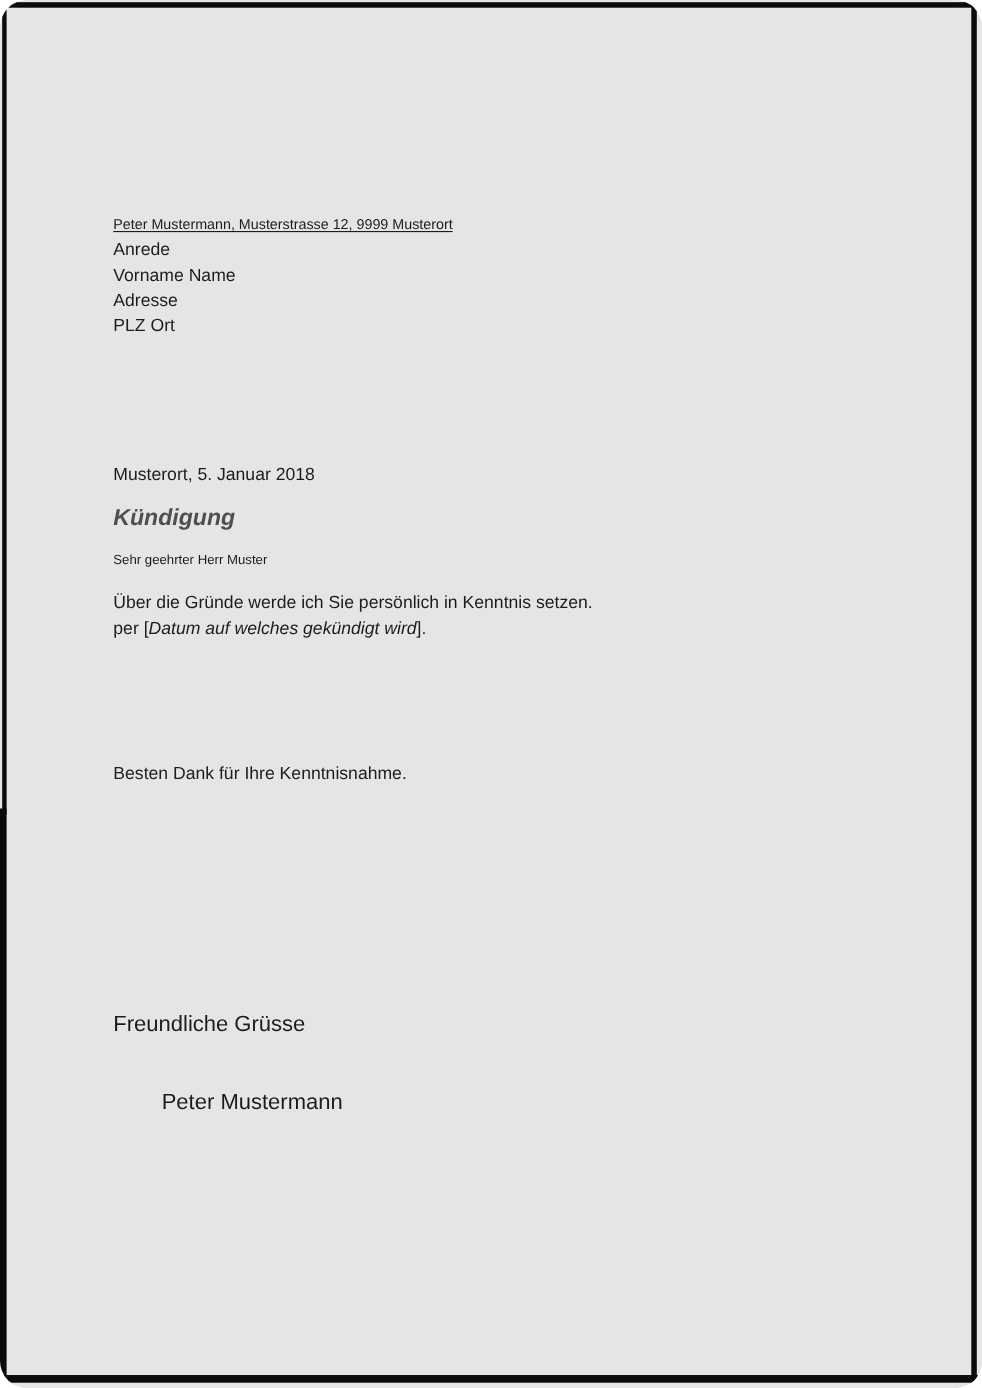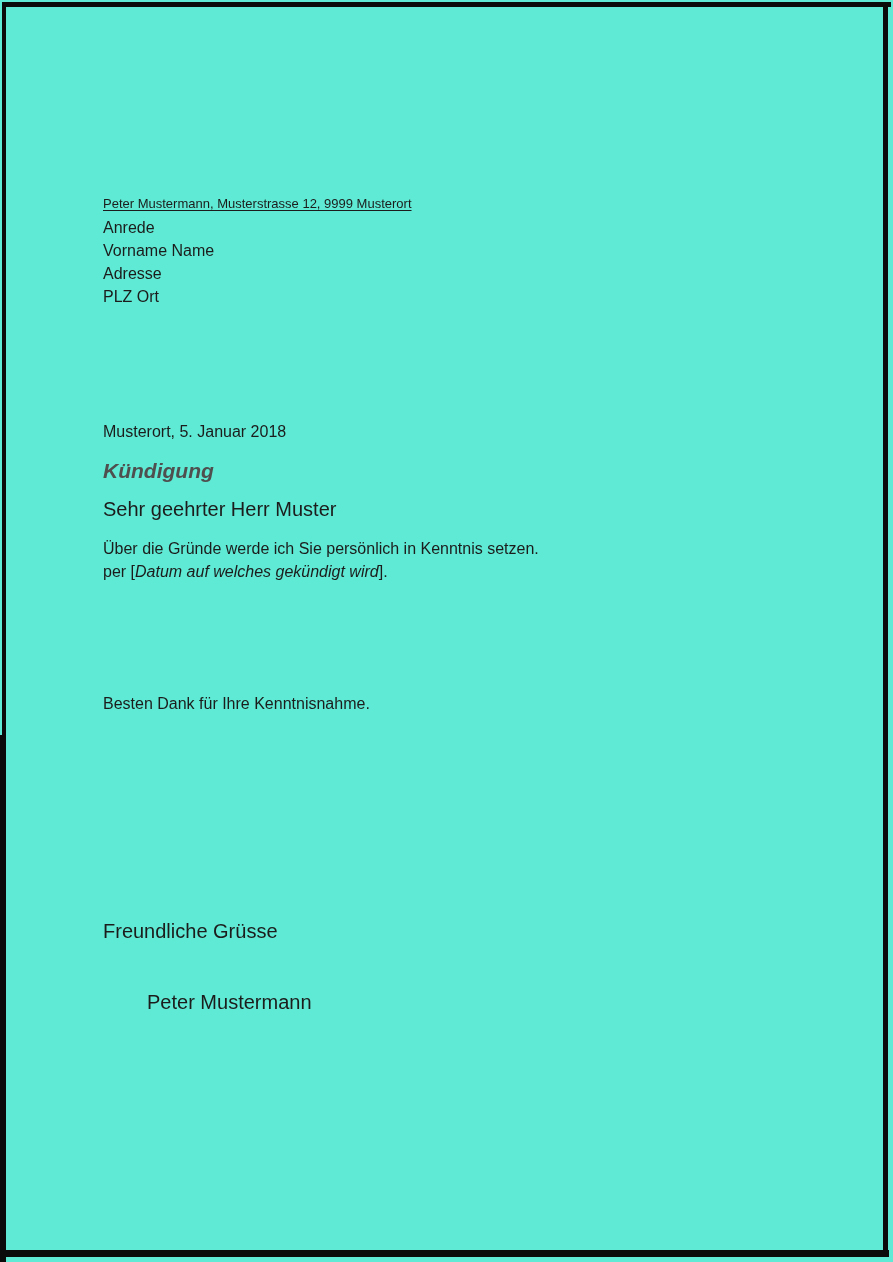--- a/index.html
+++ b/index.html
@@ -4,24 +4,25 @@
 <style>
   html, body {
     margin: 0;
     padding: 0;
     background: #ffffff;
   }
   .page {
     position: relative;
     width: 893px;
     height: 1262px;
-    background: #5eead4;
+    background: #e5e5e5;
     font-family: "Liberation Sans", sans-serif;
     color: #1c1c1c;
     overflow: hidden;
+    border-radius: 25px;
   }
   
   .frame { position: absolute; background: #0b0b0b; }
   .frame-top    { left: 2px;   top: 2px;    width: 889px; height: 5px; }
   .frame-left-upper { left: 2px; top: 2px;  width: 4px;   height: 738px; }
   .frame-left-lower { left: 0;  top: 735px; width: 6px;   height: 527px; }
   .frame-right  { left: 883px; top: 2px;    width: 5px;   height: 1255px; }
   .frame-bottom { left: 0;     top: 1250px; width: 889px; height: 7px; }
 
   .block { position: absolute; left: 103px; }
@@ -46,21 +47,21 @@
   .subject {
     top: 459px;
     font-size: 21px;
     line-height: 24px;
     font-weight: bold;
     color: #4f4f4f;
     font-style: italic;
   }
   .greeting {
     top: 499px;
-    font-size: 20px;
+    font-size: 12px;
     line-height: 20px;
   }
   .para1 {
     top: 537px;
     font-size: 16px;
     line-height: 23px;
   }
   .para2 {
     top: 628px;
     font-size: 16px;

